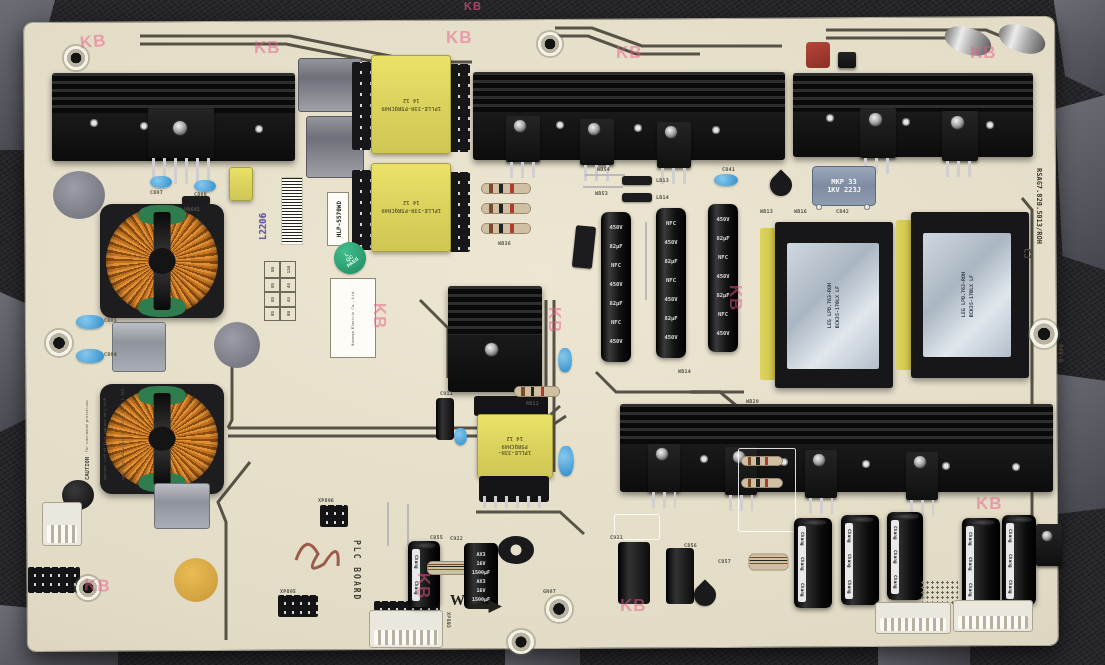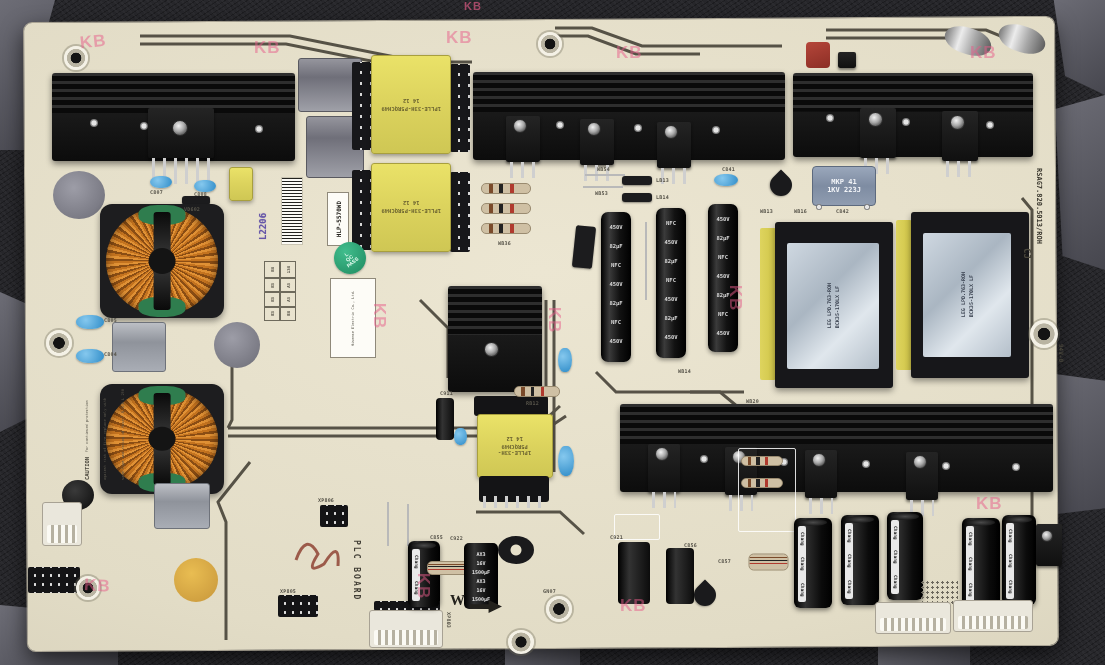--- a/index.html
+++ b/index.html
@@ -172,21 +172,21 @@
   <div class="cmp legs" style="left:864px;top:158px;width:28px;height:16px"></div>
   <div class="cmp to" style="left:942px;top:111px;width:36px;height:50px"></div>
   <div class="cmp screw" style="left:950px;top:115px;width:15px;height:15px"></div>
   <div class="cmp legs" style="left:946px;top:161px;width:28px;height:16px"></div>
   <div class="cmp" style="left:806px;top:42px;width:24px;height:26px;background:linear-gradient(160deg,#b5463a,#8c2e25);border-radius:4px"></div>
   <div class="cmp to" style="left:838px;top:52px;width:18px;height:16px"></div>
   <div class="cmp alcap" style="left:944px;top:28px;width:48px;height:26px;transform:rotate(18deg)"></div>
   <div class="cmp alcap" style="left:998px;top:26px;width:48px;height:26px;transform:rotate(18deg)"></div>
 
   <div class="cmp" style="left:812px;top:166px;width:64px;height:40px;background:linear-gradient(180deg,#9aa7bb,#7e8ca2 50%,#8f9cb0);border-radius:4px;border:1px solid #5d6a7e;display:flex;flex-direction:column;align-items:center;justify-content:center">
-    <span style="font:700 7px 'DejaVu Sans Mono',monospace;color:#f2f4f8">MKP 41</span>
+    <span style="font:700 7px 'DejaVu Sans Mono',monospace;color:#f2f4f8">MKP 33</span>
     <span style="font:700 7px 'DejaVu Sans Mono',monospace;color:#f2f4f8">1KV 223J</span>
   </div>
   <div class="cmp rivet" style="left:816px;top:204px;width:6px;height:6px"></div>
   <div class="cmp rivet" style="left:864px;top:204px;width:6px;height:6px"></div>
   <div class="cmp drop" style="left:770px;top:174px;width:22px;height:22px"></div>
 
   <div class="cmp ystrip" style="left:760px;top:228px;width:16px;height:152px"></div>
   <div class="cmp bigframe" style="left:775px;top:222px;width:118px;height:166px"></div>
   <div class="cmp tape" style="left:787px;top:243px;width:92px;height:126px">
     <div class="vtext flip" style="font:700 5px 'DejaVu Sans Mono',monospace;color:#39414f;line-height:8px">

